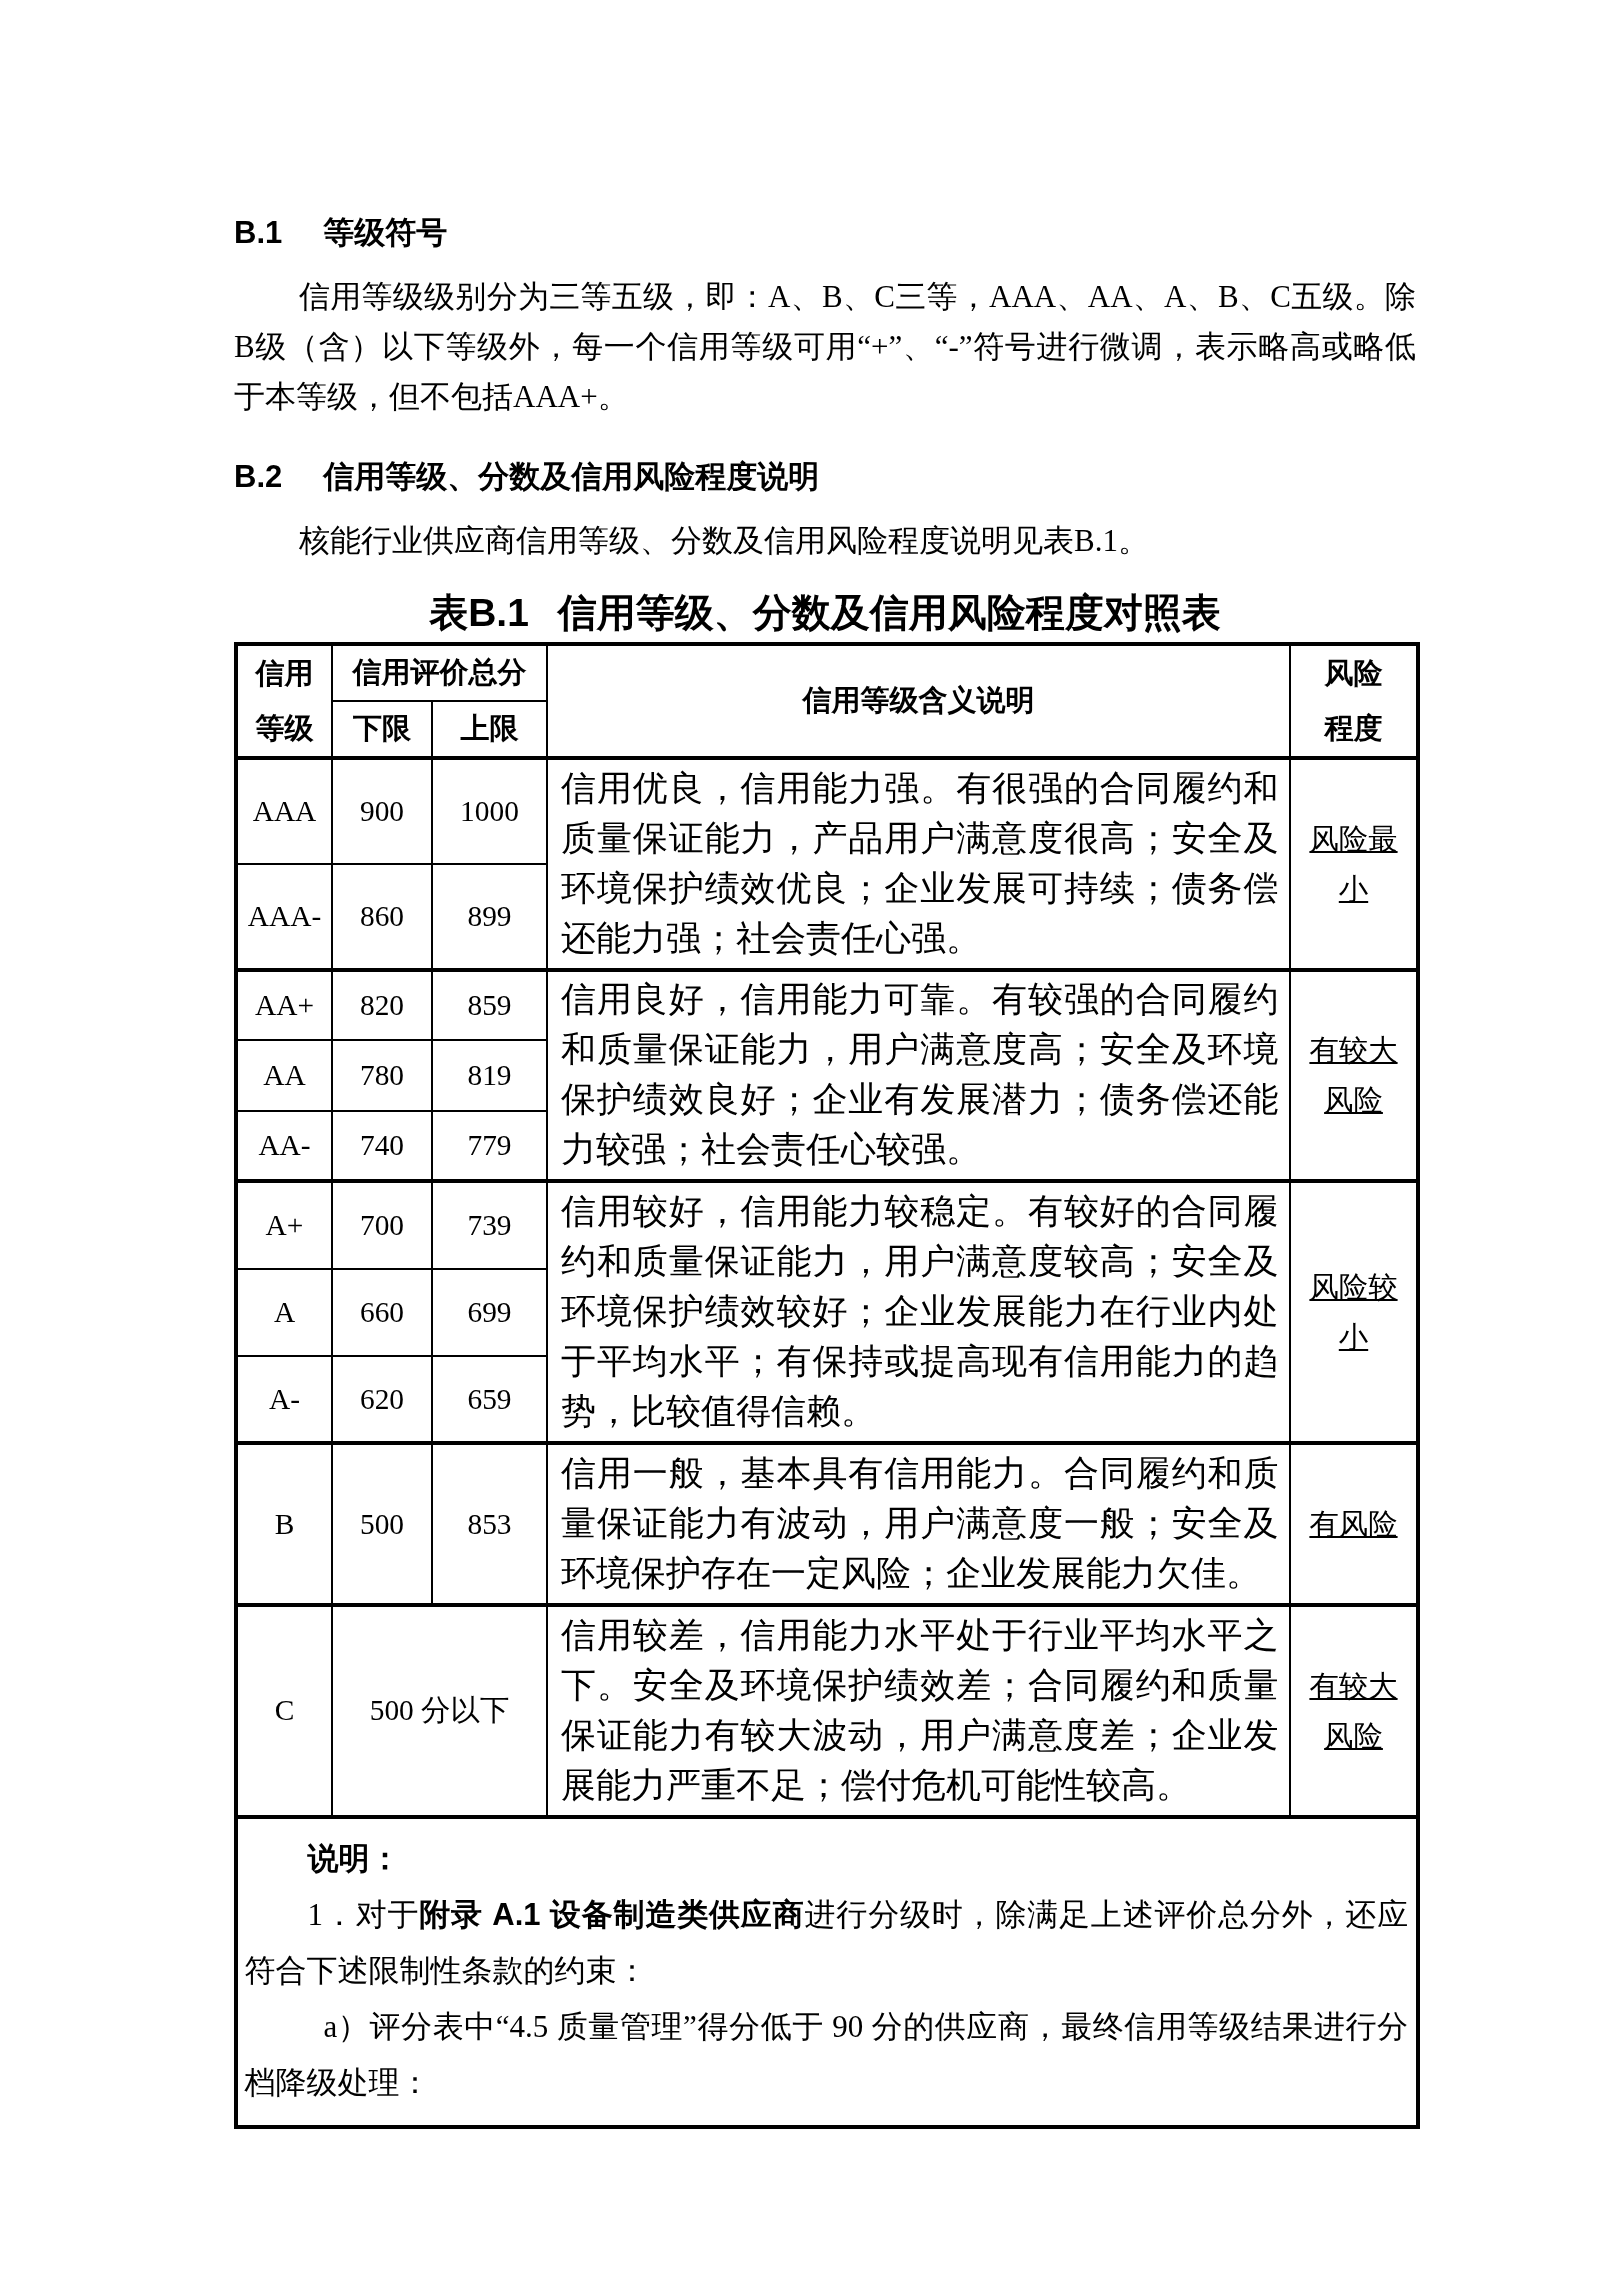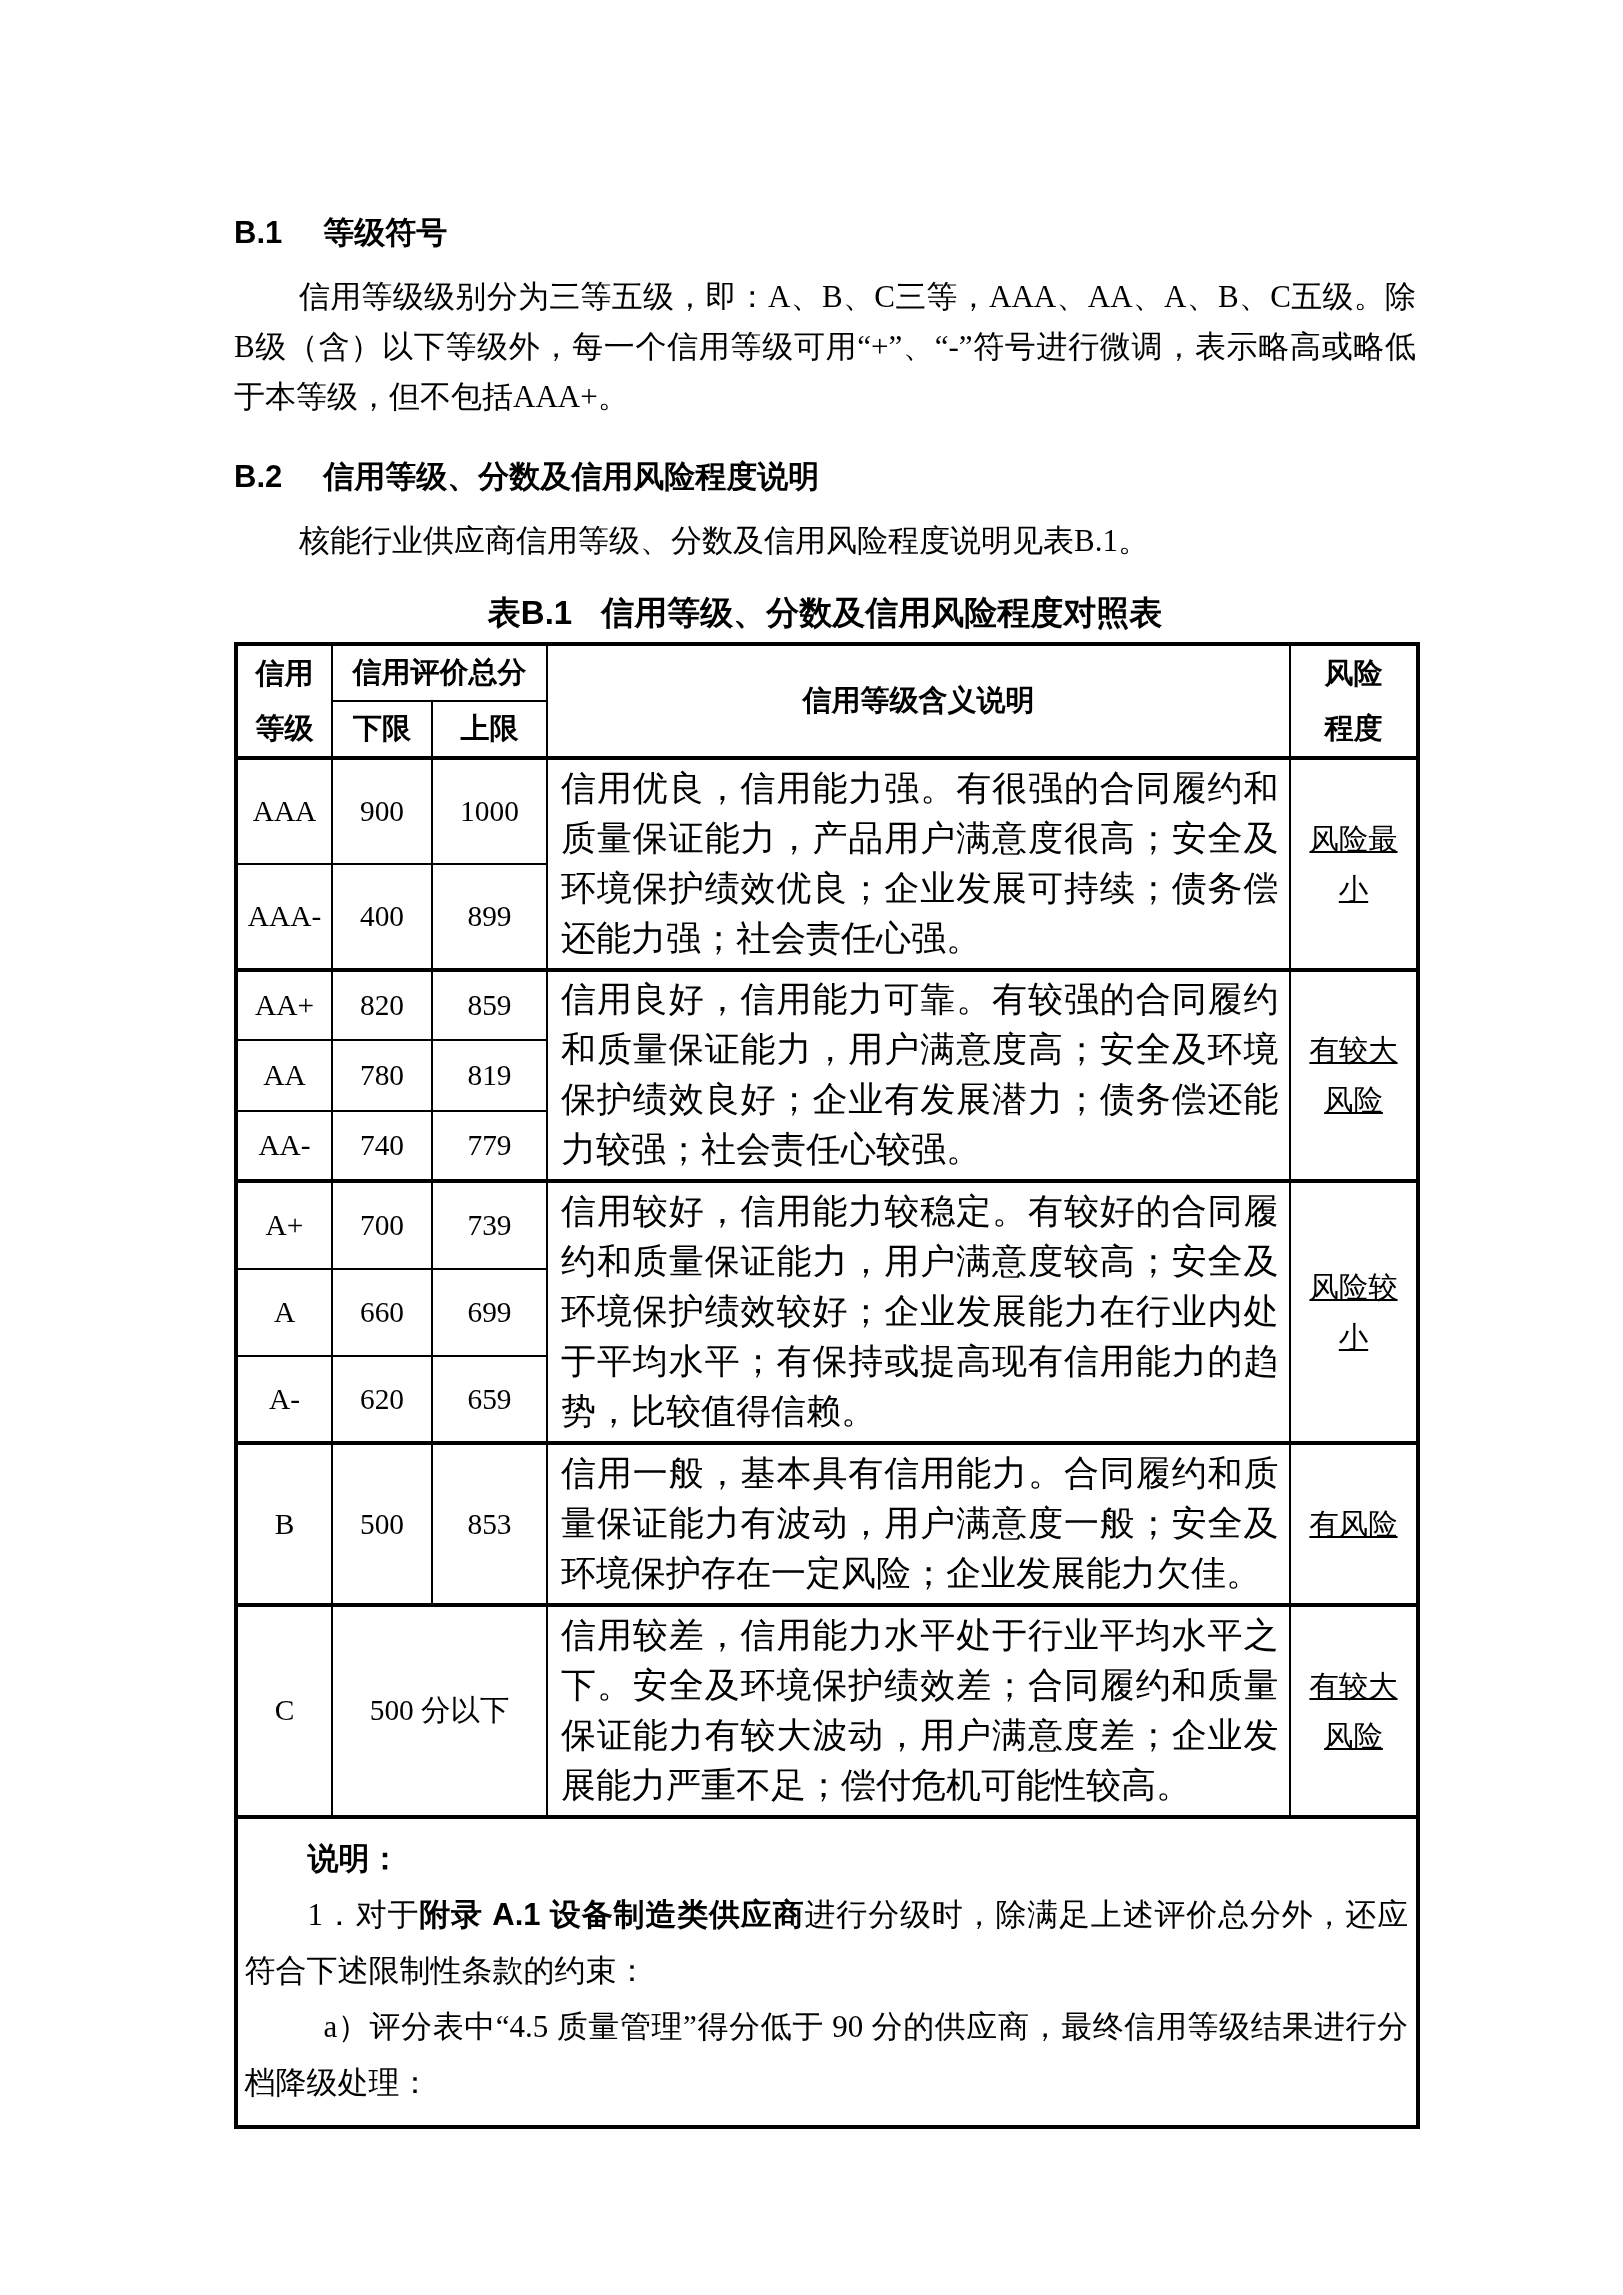--- a/index.html
+++ b/index.html
@@ -41,21 +41,21 @@
     line-height: 50px;
     text-align: justify;
     text-indent: 65px;
   }
   
   .tbl-caption {
     margin-top: 30px;
     text-align: center;
     font-family: "Liberation Sans", "DejaVu Sans", sans-serif;
     font-weight: bold;
-    font-size: 33px;
+    font-size: 39px;
     line-height: 34px;
   }
   .tbl-caption .cap-label { display: inline-block; margin-right: 29px; }
   
   table.rating {
     margin-top: 11.8px;
     width: 1182px;
     table-layout: fixed;
     border-collapse: collapse;
     border: 4.6px solid #000;
@@ -158,21 +158,21 @@
 
       <tr class="gs" style="height:74px">
         <td class="grade">AAA</td>
         <td class="num">900</td>
         <td class="num">1000</td>
         <td class="desc" rowspan="2">信用优良，信用能力强。有很强的合同履约和质量保证能力，产品用户满意度很高；安全及环境保护绩效优良；企业发展可持续；债务偿还能力强；社会责任心强。</td>
         <td class="risk" rowspan="2">风险最小</td>
       </tr>
       <tr style="height:74px">
         <td class="grade">AAA-</td>
-        <td class="num">400</td>
+        <td class="num">860</td>
         <td class="num">899</td>
       </tr>
 
       <tr class="gs" style="height:69px">
         <td class="grade">AA+</td>
         <td class="num">820</td>
         <td class="num">859</td>
         <td class="desc" rowspan="3">信用良好，信用能力可靠。有较强的合同履约和质量保证能力，用户满意度高；安全及环境保护绩效良好；企业有发展潜力；债务偿还能力较强；社会责任心较强。</td>
         <td class="risk" rowspan="3">有较大风险</td>
       </tr>

